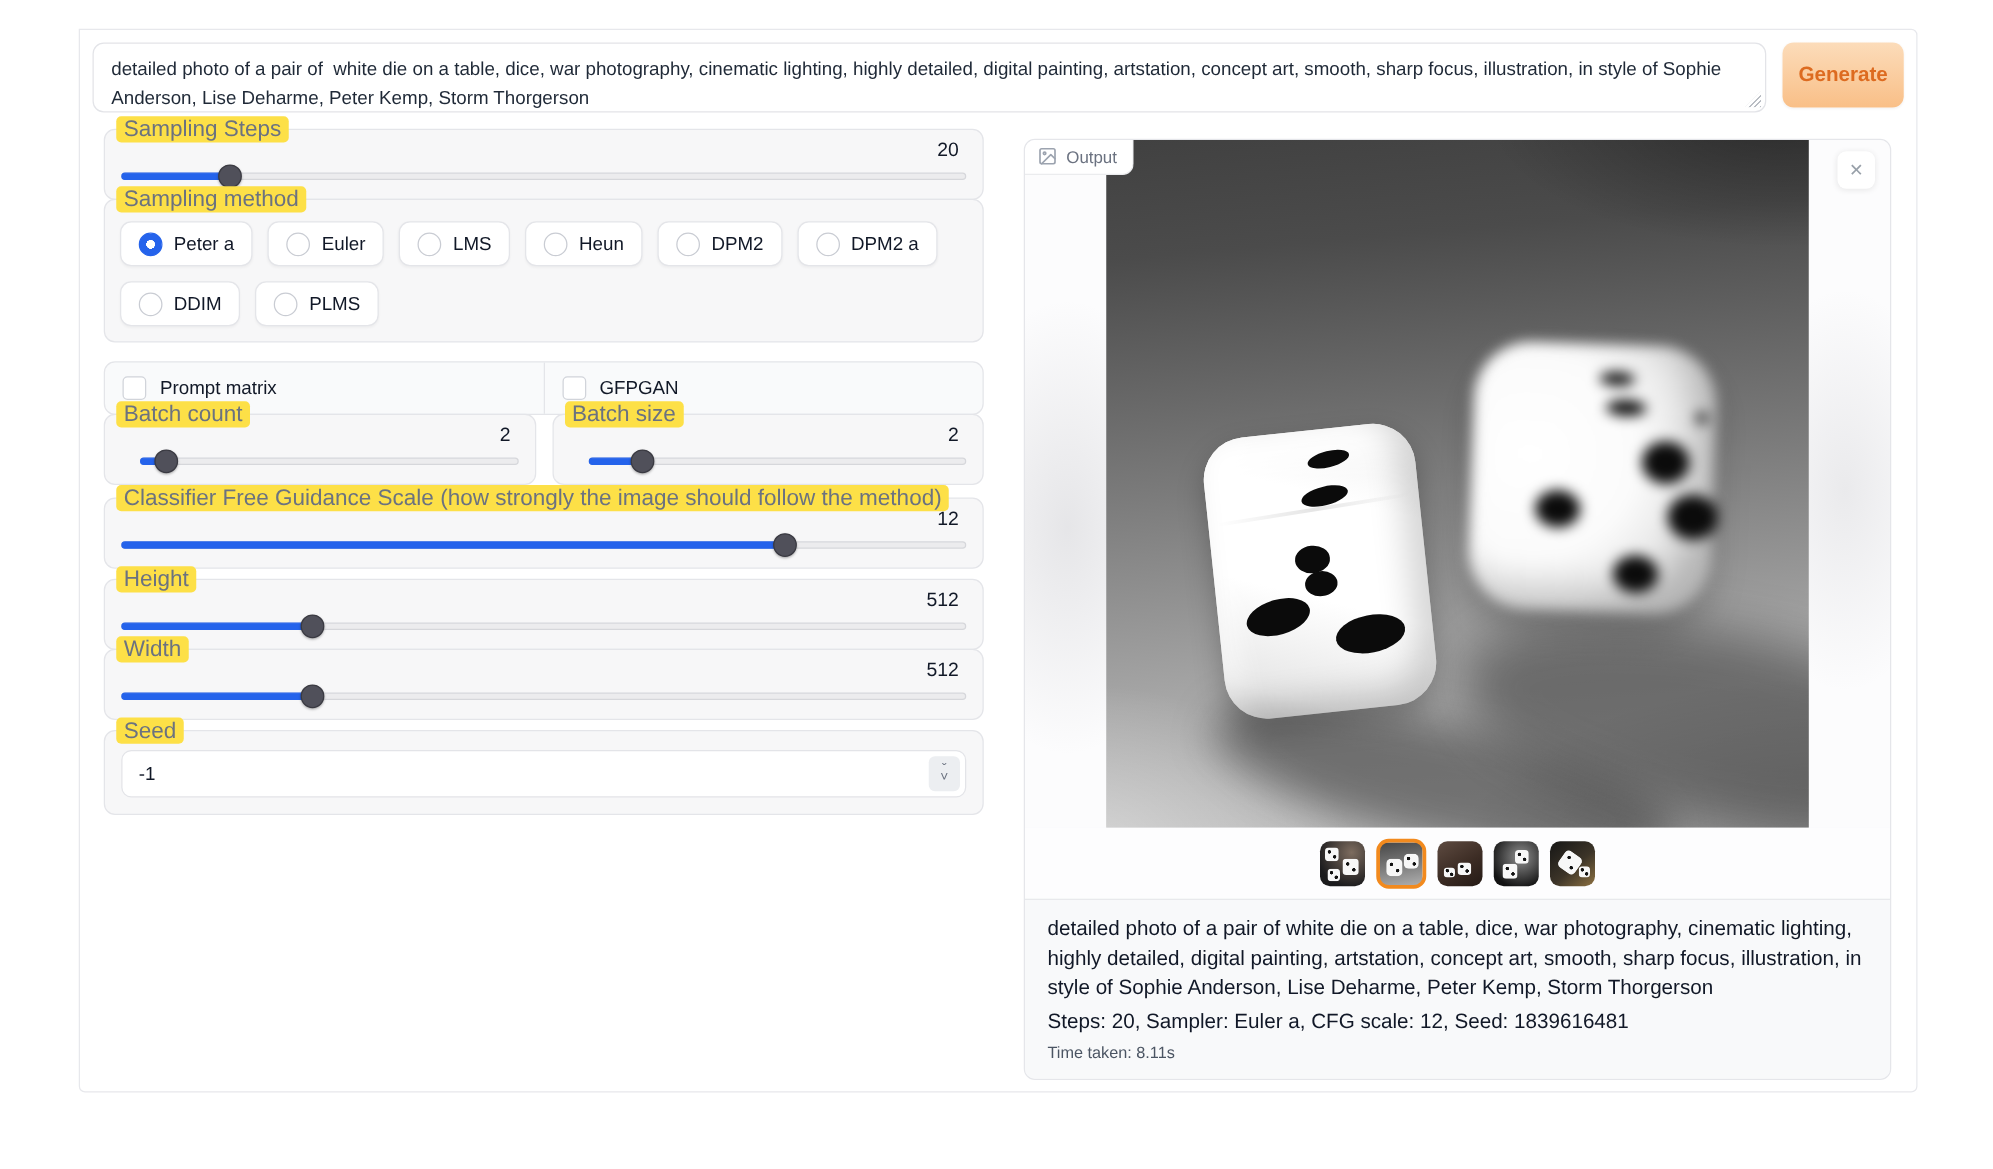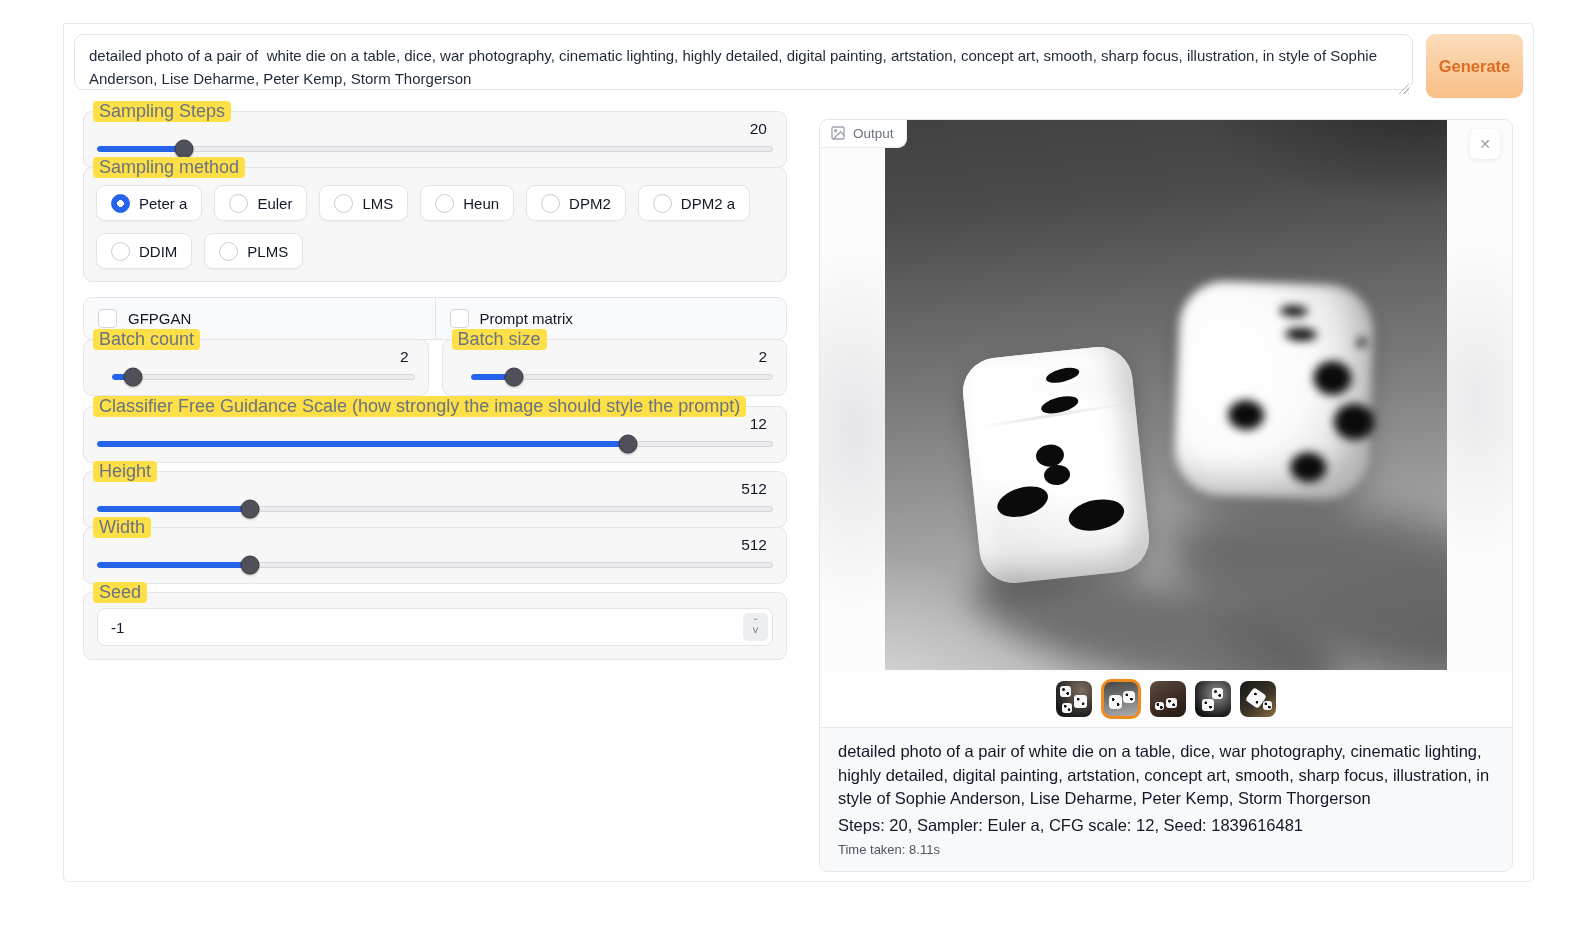--- a/index.html
+++ b/index.html
@@ -20,21 +20,21 @@
 
   
   .prompt-row { display:flex; gap:13px; margin:1px 1px 0 1px; }
   .ta-wrap { position:relative; flex:1; }
   textarea.prompt { width:100%; height:56px; resize:none; overflow:hidden; border:1px solid #e3e4e8;
     border-radius:9px; padding:9px 14px; font:15px/1.55 "Liberation Sans", sans-serif; color:#1f2937;
     background:#fff; outline:none; display:block; }
   .resize-corner { position:absolute; right:4px; bottom:4px; width:13px; height:13px; pointer-events:none;
     background:repeating-linear-gradient(135deg, transparent 0 2px, #a8adb5 2px 3px);
     clip-path:polygon(100% 0, 100% 100%, 0 100%); opacity:.8; }
-  .generate { width:97px; height:64px; border:none; border-radius:9px; cursor:pointer;
+  .generate { width:97px; height:52px; border:none; border-radius:9px; cursor:pointer;
     background:linear-gradient(180deg,#fcdcba 0%, #f9bf87 100%);
     color:#dd6b20; font-family:"Liberation Sans",sans-serif; font-weight:700; font-size:16.5px;
     box-shadow:0 1px 2px rgba(0,0,0,.05); }
 
   
   .cols { display:flex; margin-top:13px; }
   .left { width:704px; flex:none; margin-left:10px; }
   .right { flex:1; margin-left:32px; margin-right:11px; margin-top:8px; }
 
   
@@ -207,25 +207,25 @@
           </div>
           <div class="chip">
             <span class="rdot"></span>
             <span>PLMS</span>
           </div>
         </div>
 
         <div class="gbox check-box">
           <div class="cb-half">
             <span class="cbox"></span>
-            <span class="cb-label">GFPGAN</span>
+            <span class="cb-label">Prompt matrix</span>
           </div>
           <div class="cb-half">
             <span class="cbox"></span>
-            <span class="cb-label">Prompt matrix</span>
+            <span class="cb-label">GFPGAN</span>
           </div>
         </div>
 
         <div class="batch-row">
           <div class="gbox slider-box">
             <span class="legend">Batch count</span>
             <div class="sl-value">2</div>
             <div class="sl-track" style="--pct: 6.666666666666667%;">
               <div class="sl-fill"></div>
               <div class="sl-thumb"></div>
@@ -235,21 +235,21 @@
             <span class="legend">Batch size</span>
             <div class="sl-value">2</div>
             <div class="sl-track" style="--pct: 14.285714285714285%;">
               <div class="sl-fill"></div>
               <div class="sl-thumb"></div>
             </div>
           </div>
         </div>
 
         <div class="gbox slider-box mt10">
-          <span class="legend">Classifier Free Guidance Scale (how strongly the image should style the prompt)</span>
+          <span class="legend">Classifier Free Guidance Scale (how strongly the image should follow the method)</span>
           <div class="sl-value">12</div>
           <div class="sl-track" style="--pct: 78.57142857142857%;">
             <div class="sl-fill"></div>
             <div class="sl-thumb"></div>
           </div>
         </div>
 
         <div class="gbox slider-box mt8">
           <span class="legend">Height</span>
           <div class="sl-value">512</div>

